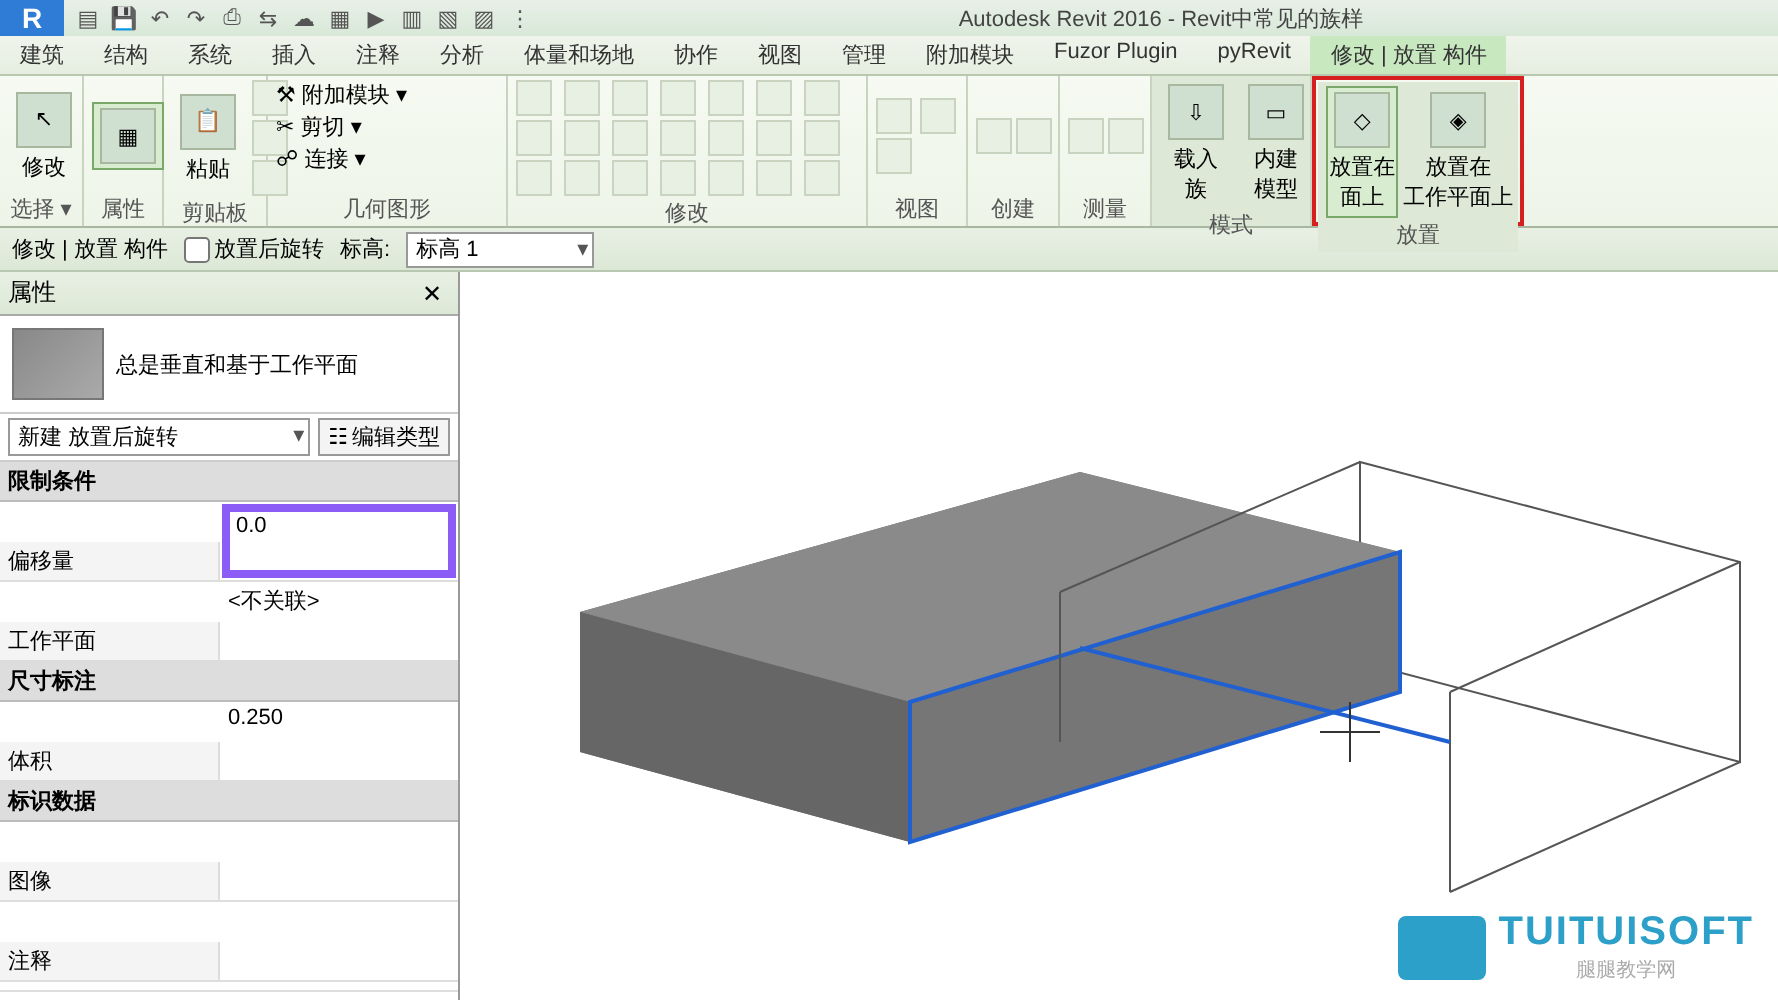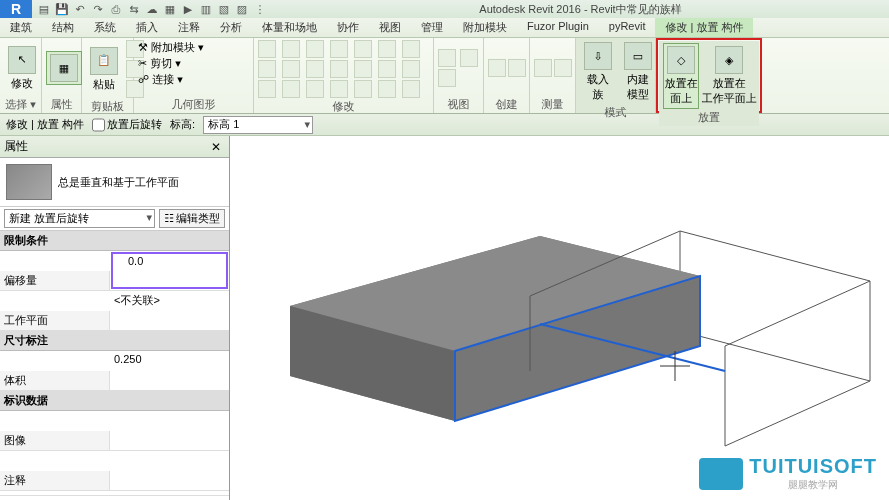--- a/index.html
+++ b/index.html
@@ -37,21 +37,21 @@
 .type-sel .thumb { width:46px; height:36px; background:linear-gradient(135deg,#888,#aaa); border:1px solid #777; }
 .type-row { display:flex; align-items:center; padding:2px 4px; gap:4px; border-bottom:1px solid #ccc; }
 .type-row .combo { flex:1; border:1px solid #999; padding:1px 14px 1px 4px; position:relative; background:#fff; }
 .type-row .combo::after { content:"▾"; position:absolute; right:2px; color:#555; }
 .type-row .editbtn { border:1px solid #999; padding:1px 4px; background:#f4f4f4; cursor:pointer; font-size:11px; display:flex; align-items:center; gap:2px; }
 .prop-grid { flex:1; overflow:auto; font-size:11px; }
 .prop-grid .cat { background:#ddd; padding:2px 4px; font-weight:bold; border-bottom:1px solid #bbb; }
 .prop-grid .row { display:flex; border-bottom:1px solid #ddd; }
 .prop-grid .row .k { width:110px; padding:2px 4px; background:#f4f4f4; border-right:1px solid #ddd;margin-top:20px; }
 .prop-grid .row .v { flex:1; padding:2px 4px; }
-.prop-grid .row .v.input { border:2px solid #8b5cf6; margin:1px; padding:1px 15px; }
+.prop-grid .row .v.input { border:4px solid #8b5cf6; margin:1px; padding:1px 3px; }
 .canvas { flex:1; position:relative; background:#fff; }
 .canvas svg { width:100%; height:100%; }
 .watermark { position:absolute; bottom:8px; right:12px; display:flex; align-items:center; gap:6px; }
 .watermark .logo { width:44px; height:32px; background:#2ca0c8; border-radius:4px; position:relative; }
 .watermark .txt { color:#2ca0c8; font-weight:bold; font-size:20px; letter-spacing:1px; }
 .watermark .sub { color:#aaa; font-size:10px; text-align:center; }
 </style>
 </head>
 <body>
 
@@ -222,21 +222,21 @@
   </div>
 </div>
 
 <div class="optbar">
   <span>修改 | 放置 构件</span>
   <label class="chk">
       <input type="checkbox" style="">
       <span>放置后旋转</span>
     </label>
   <span>标高:</span>
-  <span class="combo" style="width:110px">标高 1</span>
+  <span class="combo" style="width:94px">标高 1</span>
 </div>
 
 <div class="workspace">
   <div class="prop-pane">
     <div class="prop-head">
       <span>属性</span>
       <span class="close">✕</span>
     </div>
     <div class="type-sel">
       <div class="thumb"></div>

